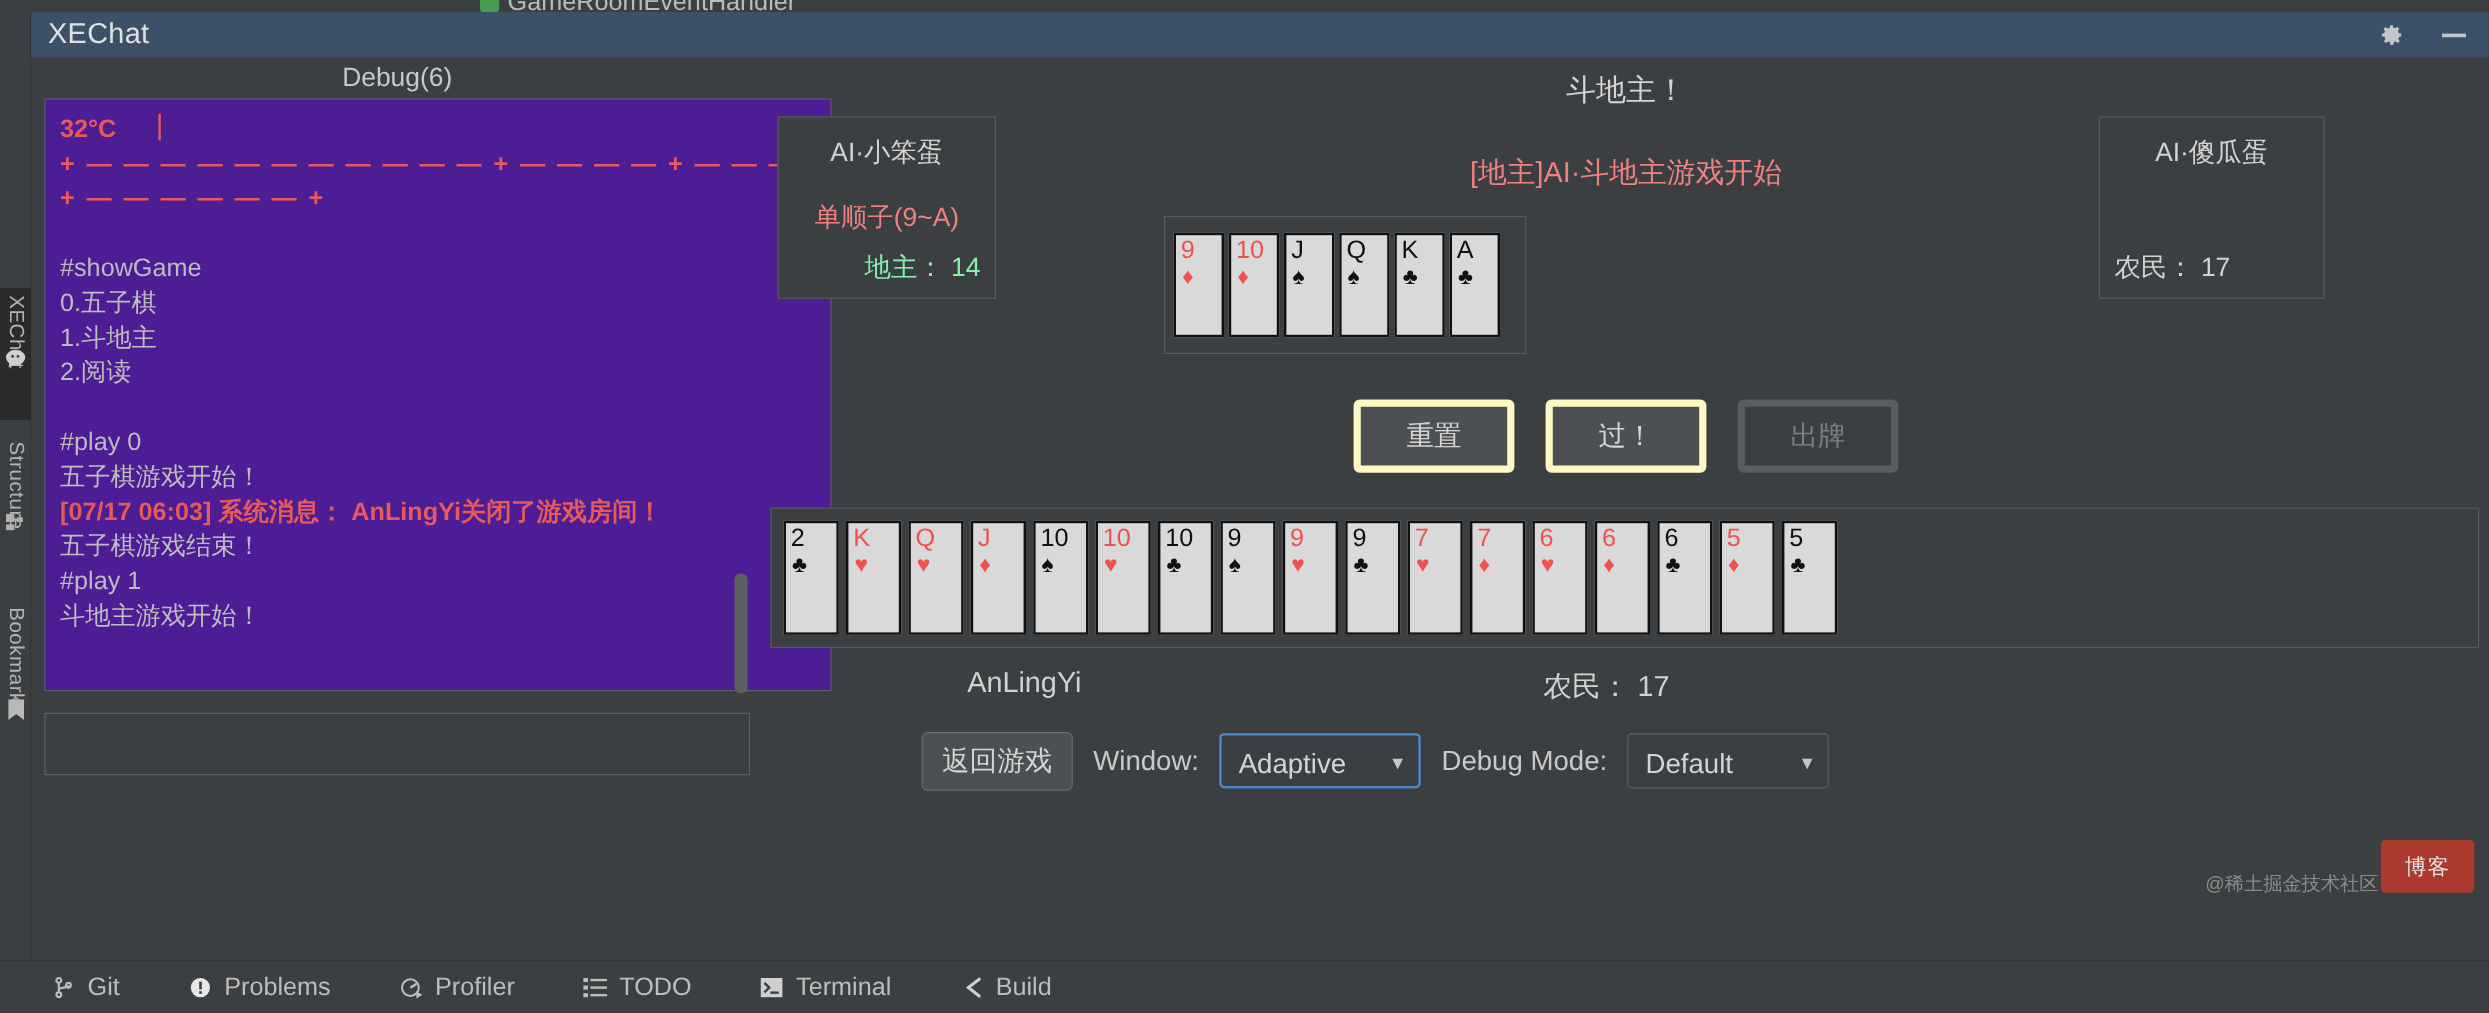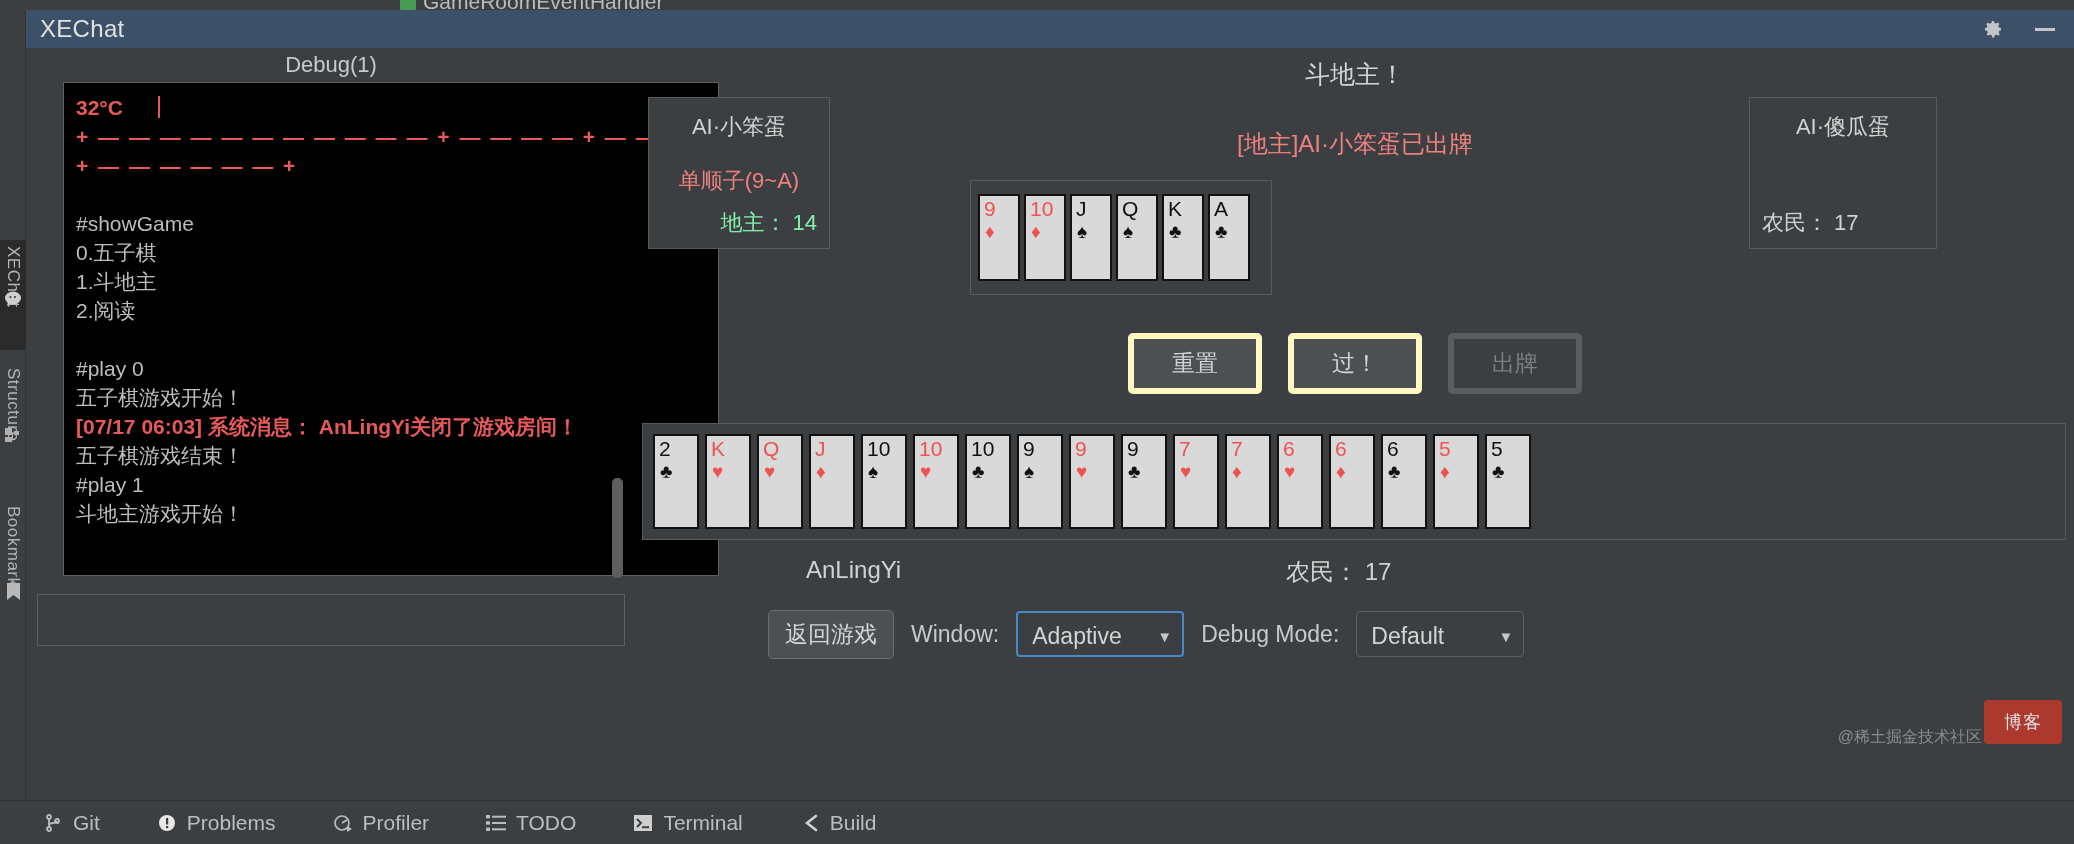--- a/index.html
+++ b/index.html
@@ -56,23 +56,22 @@
   .ticon { width: 26px; height: 26px; display:flex; align-items:center; justify-content:center; }
 
   
   .debugpanel { position: absolute; left: 6px; top: 38px; width: 598px; height: 752px; }
   .debug-header {
     position: absolute; left: 0; top: 0; width: 598px; height: 34px;
     color: #c9c9c9; font-size: 22px; text-align: center; line-height: 34px;
   }
   .debug-log {
     position: absolute; left: 5px; top: 34px; width: 656px; height: 494px;
-    background: #000000; border: 1px solid #5e6060; overflow: hidden;
+    background: #4c1d95; border: 1px solid #5e6060; overflow: hidden;
     padding: 10px 12px 0 12px;
-    margin-left: 26px;
   }
   .logline { font-size: 21px; line-height: 29px; color: #bdbdbd; white-space: pre; }
   .logline.red { color: #e8595a; font-weight: 700; }
   .logline.redplain { color: #e8595a; font-weight: 700; letter-spacing: 2px; }
   .logline.blank { height: 29px; }
   .cursorbar { display:inline-block; width:2px; height:22px; background:#e8595a; vertical-align:-3px; }
 
   .log-scroll {
     position:absolute; right: 7px; top: 430px; width: 11px; height: 100px;
     background: #5c5e5f; border-radius: 5px;
@@ -255,21 +254,21 @@
         </span>
         <span class="ticon">
           <svg width="26" height="24" viewBox="0 0 26 24">
               <rect x="3" y="11" width="20" height="3" fill="#c3c6c9"></rect>
             </svg>
         </span>
       </div>
     </div>
 
     <div class="debugpanel">
-      <div class="debug-header">Debug(1)</div>
+      <div class="debug-header">Debug(6)</div>
       <div class="debug-log">
         <div id="log-lines">
             <div class="logline red"><span>32°C</span><span>      </span><span class="cursorbar"></span></div>
             <div class="logline redplain">+ — — — — — — — — — — — + — — — — + — — — — —</div>
             <div class="logline redplain">+ — — — — — — +</div>
             <div class="logline blank"></div>
             <div class="logline">#showGame</div>
             <div class="logline">0.五子棋</div>
             <div class="logline">1.斗地主</div>
             <div class="logline">2.阅读</div>
@@ -294,21 +293,21 @@
         <div class="ai-name">AI·小笨蛋</div>
         <div class="ai-move">单顺子(9~A)</div>
         <div class="ai-count-left">地主： 14</div>
       </div>
 
       <div class="ai-panel ai-right">
         <div class="ai-name">AI·傻瓜蛋</div>
         <div class="ai-count" style="left:12px; right:auto;">农民： 17</div>
       </div>
 
-      <div class="played-status">[地主]AI·小笨蛋已出牌</div>
+      <div class="played-status">[地主]AI·斗地主游戏开始</div>
 
       <div class="played-zone" id="played-zone">
           <div class="card card-sm red">
             <span class="rank">9</span>
             <span class="suit">♦</span>
           </div>
           <div class="card card-sm red">
             <span class="rank">10</span>
             <span class="suit">♦</span>
           </div>

